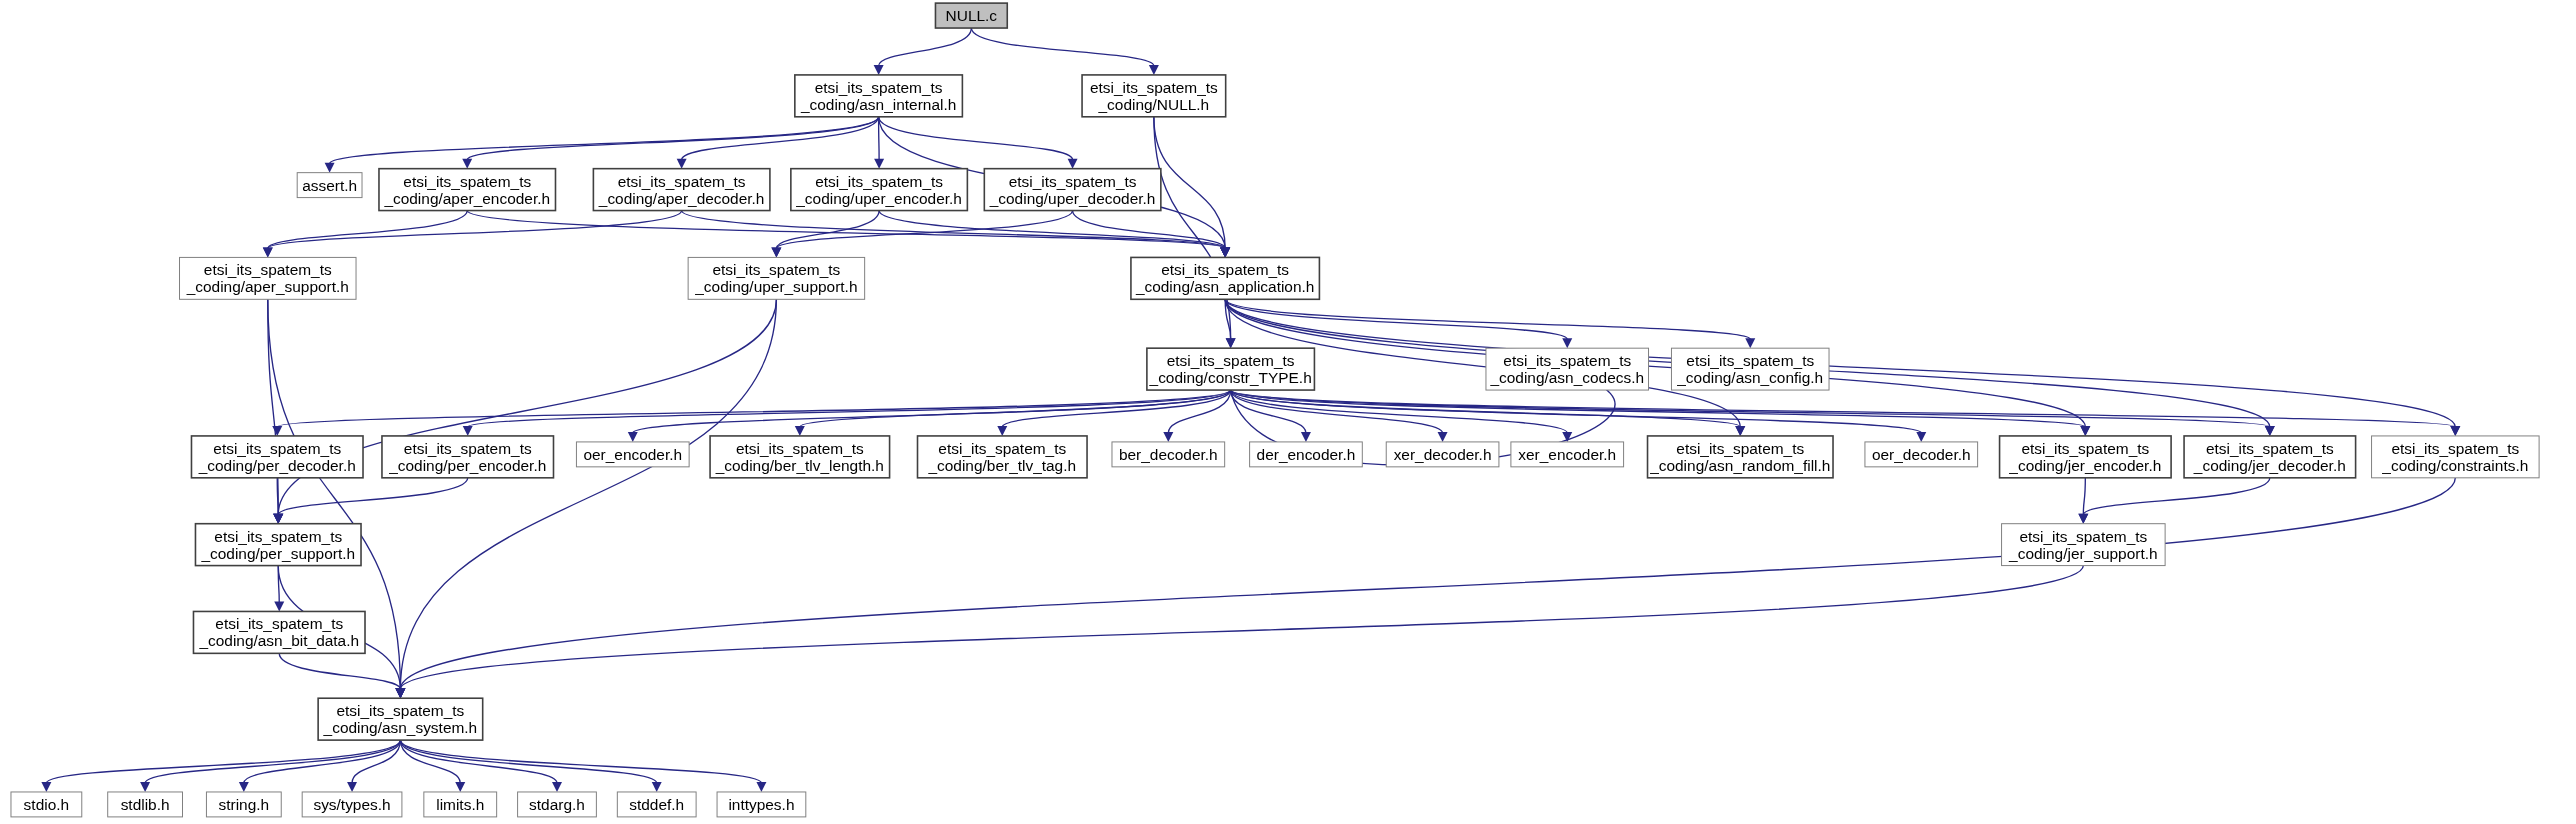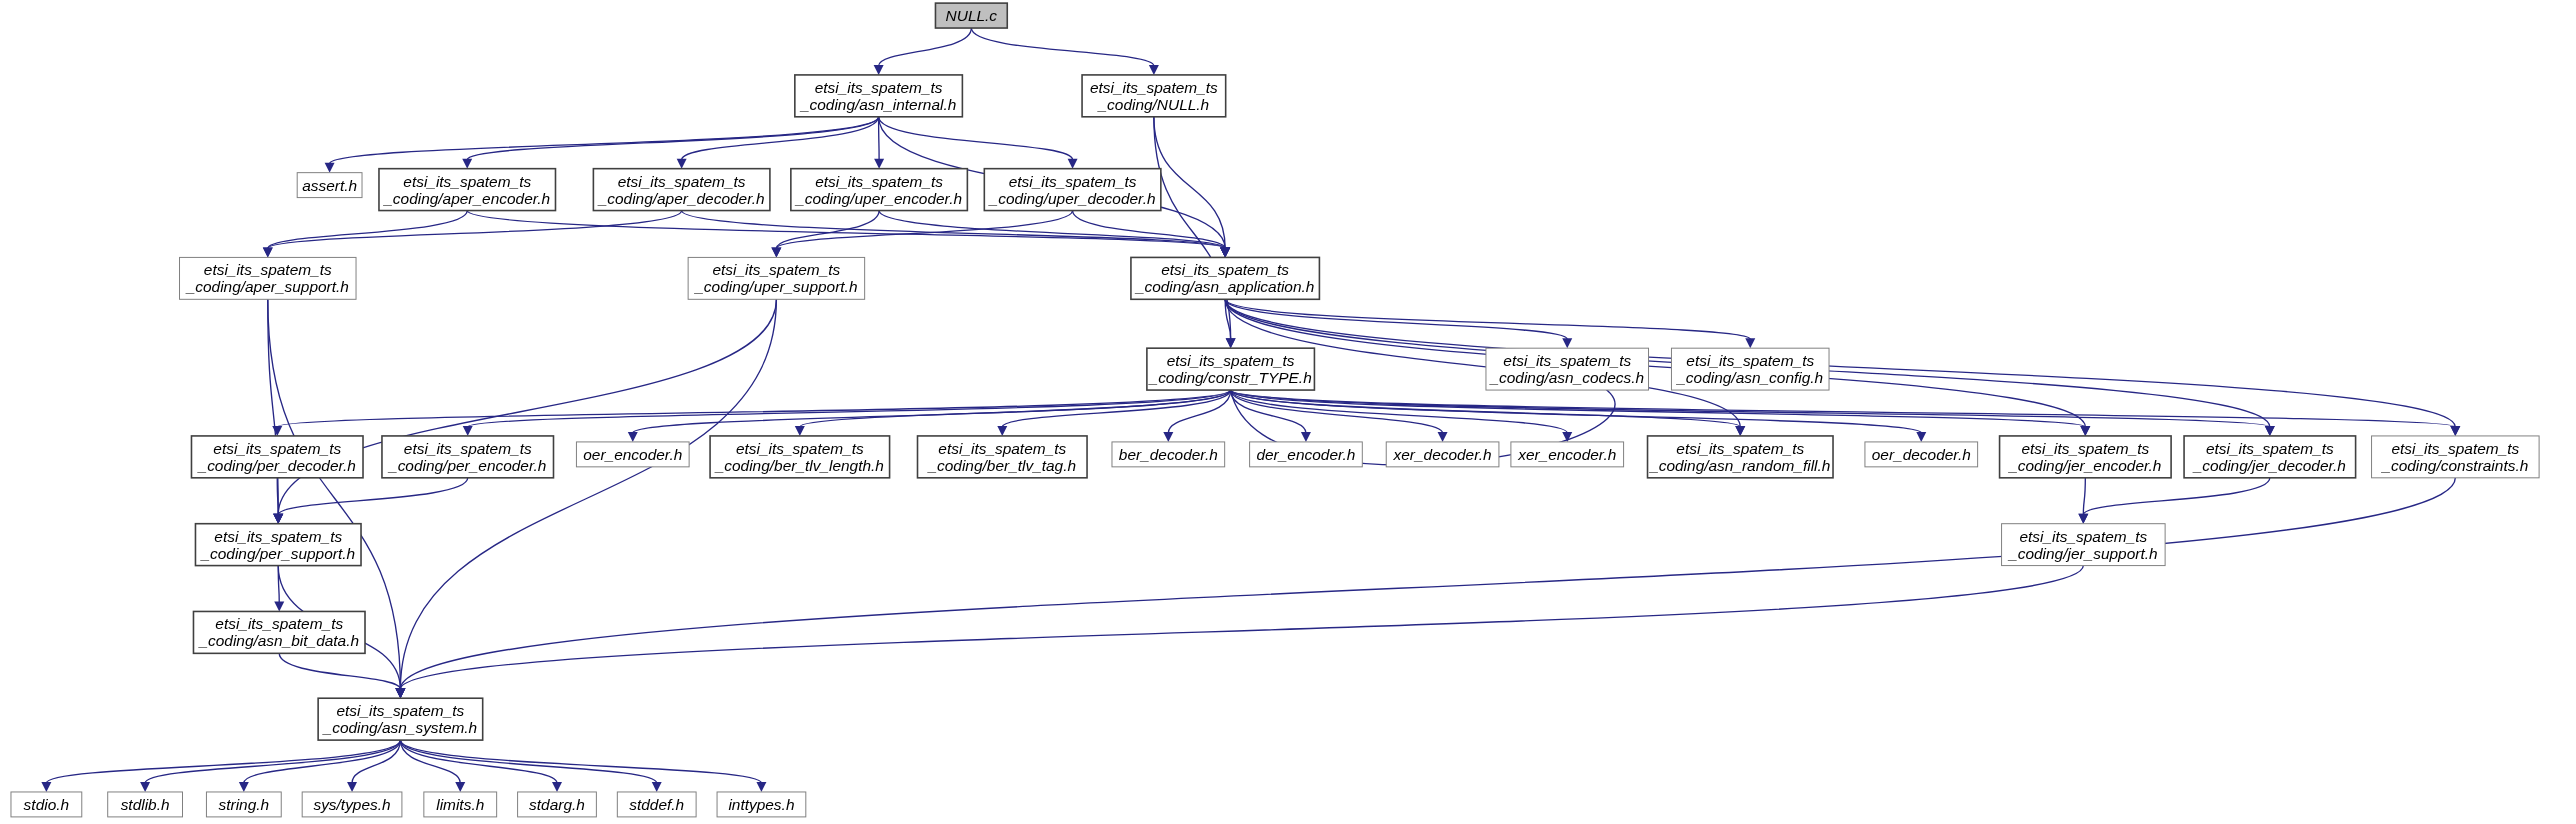--- a/index.html
+++ b/index.html
@@ -1,17 +1,17 @@
 <!DOCTYPE html>
 <html><head>
 <meta charset="utf-8">
 <style>
   html,body{margin:0;padding:0;background:#ffffff;}
   body{width:2576px;height:825px;font-family:"Liberation Sans",sans-serif;overflow:hidden;}
-  #graph{position:relative;width:2220px;height:825px;font-style:italic;}
+  #graph{position:relative;width:2220px;height:825px;}
   svg{position:absolute;top:0;left:0;width:2576px;height:825px;}
   .node-label{font-size:15.5px;fill:#000000;font-family:"Liberation Sans",sans-serif;}
   .nbox{fill:#ffffff;stroke:#808080;stroke-width:1;}
   .nbox.bold{stroke:#404040;stroke-width:1.6;}
   .nbox.root{fill:#bfbfbf;stroke:#404040;stroke-width:1.6;}
   .edge{fill:none;stroke:#272785;stroke-width:1.35;}
   .arrow{fill:#272785;stroke:none;}
 </style>
 </head>
 <body>

